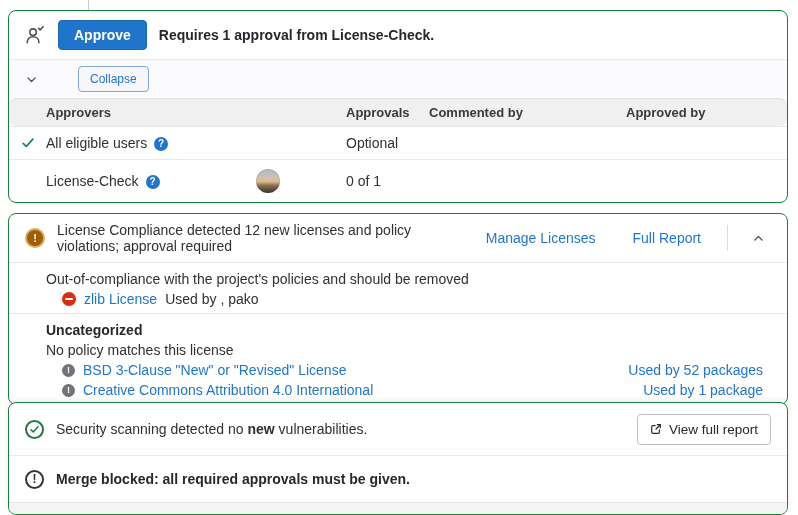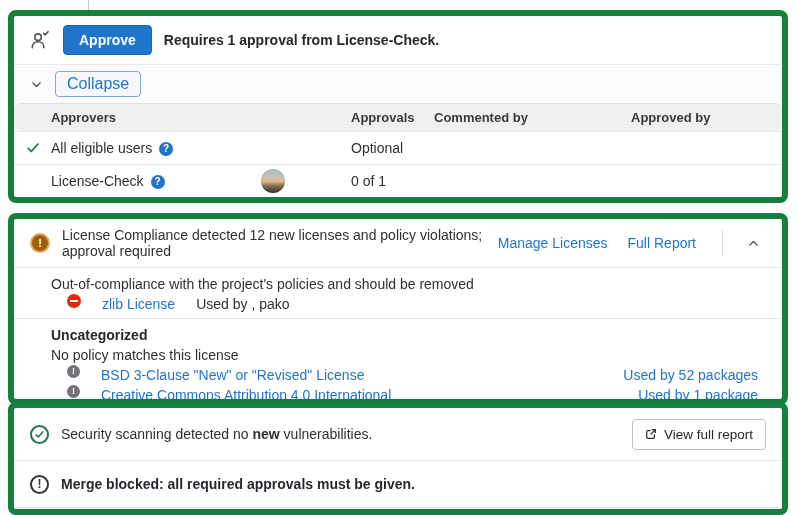--- a/index.html
+++ b/index.html
@@ -9,21 +9,21 @@
     background: #ffffff;
     font-family: "Liberation Sans", "DejaVu Sans", sans-serif;
     font-size: 14px;
     color: #303030;
     overflow: hidden;
   }
   .top-remnant { position:absolute; left:88px; top:0; width:1px; height:10px; background:#c9c9cd; }
 
   .panel {
     position: absolute; left: 8px; width: 780px;
-    background: #fff; border: 6px solid #15803d; border-radius: 8px;
+    background: #fff; border: 1px solid #15803d; border-radius: 8px;
     overflow: hidden; display: flex; flex-direction: column;
   }
   #panel-approvals { top: 10px; height: 193px; }
   #panel-license   { top: 213px; height: 192px; }
   #panel-bottom    { top: 402px; height: 113px; box-shadow: 0 -2px 6px rgba(0,0,0,0.07); }
 
   
   .approve-row { height: 48px; display: flex; align-items: center; padding: 0 14px; gap: 12px; }
   .approve-msg { font-weight: 600; color: #28272d; }
   .btn-primary {
@@ -31,21 +31,21 @@
     border-radius: 4px; color: #fff; font-weight: 600; font-size: 14px; cursor: pointer;
     font-family: inherit;
   }
   .collapse-row {
     height: 39px; background: #fbfafc; border-top: 1px solid #e9e9eb;
     display: flex; align-items: center; padding: 0 16px; gap: 12px;
   }
   .btn-collapse {
     height: 26px; padding: 0 11px; background: rgba(31,117,203,0.02);
     border: 1px solid #7fa8d4; border-radius: 4px; color: #1f75cb;
-    font-size: 16px; cursor: pointer; font-family: inherit;
+    font-size: 12px; cursor: pointer; font-family: inherit; margin-left: 28px;
   }
   .grid-row { display: grid; grid-template-columns: 37px 300px 83px 197px 1fr; align-items: center; }
   .table-header {
     height: 28px; background: #f0f0f0; border-top: 1px solid #e0e0e2;
     font-size: 13px; font-weight: 700; color: #3a383f; border-radius: 7px;
   }
   .t-row1 { height: 33px; border-top: 1px solid #e9e9eb; }
   .t-row2 { flex: 1; border-top: 1px solid #e9e9eb; position: relative; }
   .cell-name { display: flex; align-items: flex-end; gap: 7px; }
   .status-check { margin-left: 12px; display:inline-flex; }
@@ -65,29 +65,29 @@
   
   .lc-header { height: 49px; display: flex; align-items: center; padding: 0 16px; gap: 12px; border-bottom: 1px solid #e9e9eb; flex: none; }
   .lc-summary { flex: 1; color: #303030; }
   .warning-icon {
     flex: none; width: 20px; height: 20px; border-radius: 50%;
     background: #a15f00; border: 2.5px solid #dcab66; color: #fff;
     display: inline-flex; align-items: center; justify-content: center;
     font-size: 11px; font-weight: 700; line-height: 1;
   }
   a.link { color: #1f75cb; text-decoration: none; cursor: pointer; }
-  .lc-actions { display: flex; gap: 20px; }
+  .lc-actions { display: flex; gap: 37px; }
   .v-divider { width: 1px; height: 26px; background: #dcdcde; margin-left: 14px; }
   .icon-btn { background: none; border: none; padding: 4px 6px; margin-left: 6px; cursor: pointer; display: flex; align-items: center; }
 
   .lc-block { padding: 6px 24px 4px 37px; }
   .lc-block + .lc-block { border-top: 1px solid #e9e9eb; }
   .lc-title { font-weight: 700; line-height: 20px; color: #28272d; }
   .lc-desc { line-height: 20px; }
-  .lc-item { display: flex; gap: 21px; line-height: 20px; padding-left: 16px; }
+  .lc-item { display: flex; align-items: center; gap: 8px; line-height: 20px; padding-left: 16px; }
   .spacer { flex: 1; }
 
   .denied-icon {
     flex: none; width: 14px; height: 14px; border-radius: 50%; background: #dd2b0e;
     display: inline-flex; align-items: center; justify-content: center;
   }
   .denied-icon::after { content: ""; width: 8px; height: 2.5px; background: #fff; border-radius: 1px; }
   .info-icon {
     flex: none; width: 13px; height: 13px; border-radius: 50%; background: #737278; color: #fff;
     display: inline-flex; align-items: center; justify-content: center;

